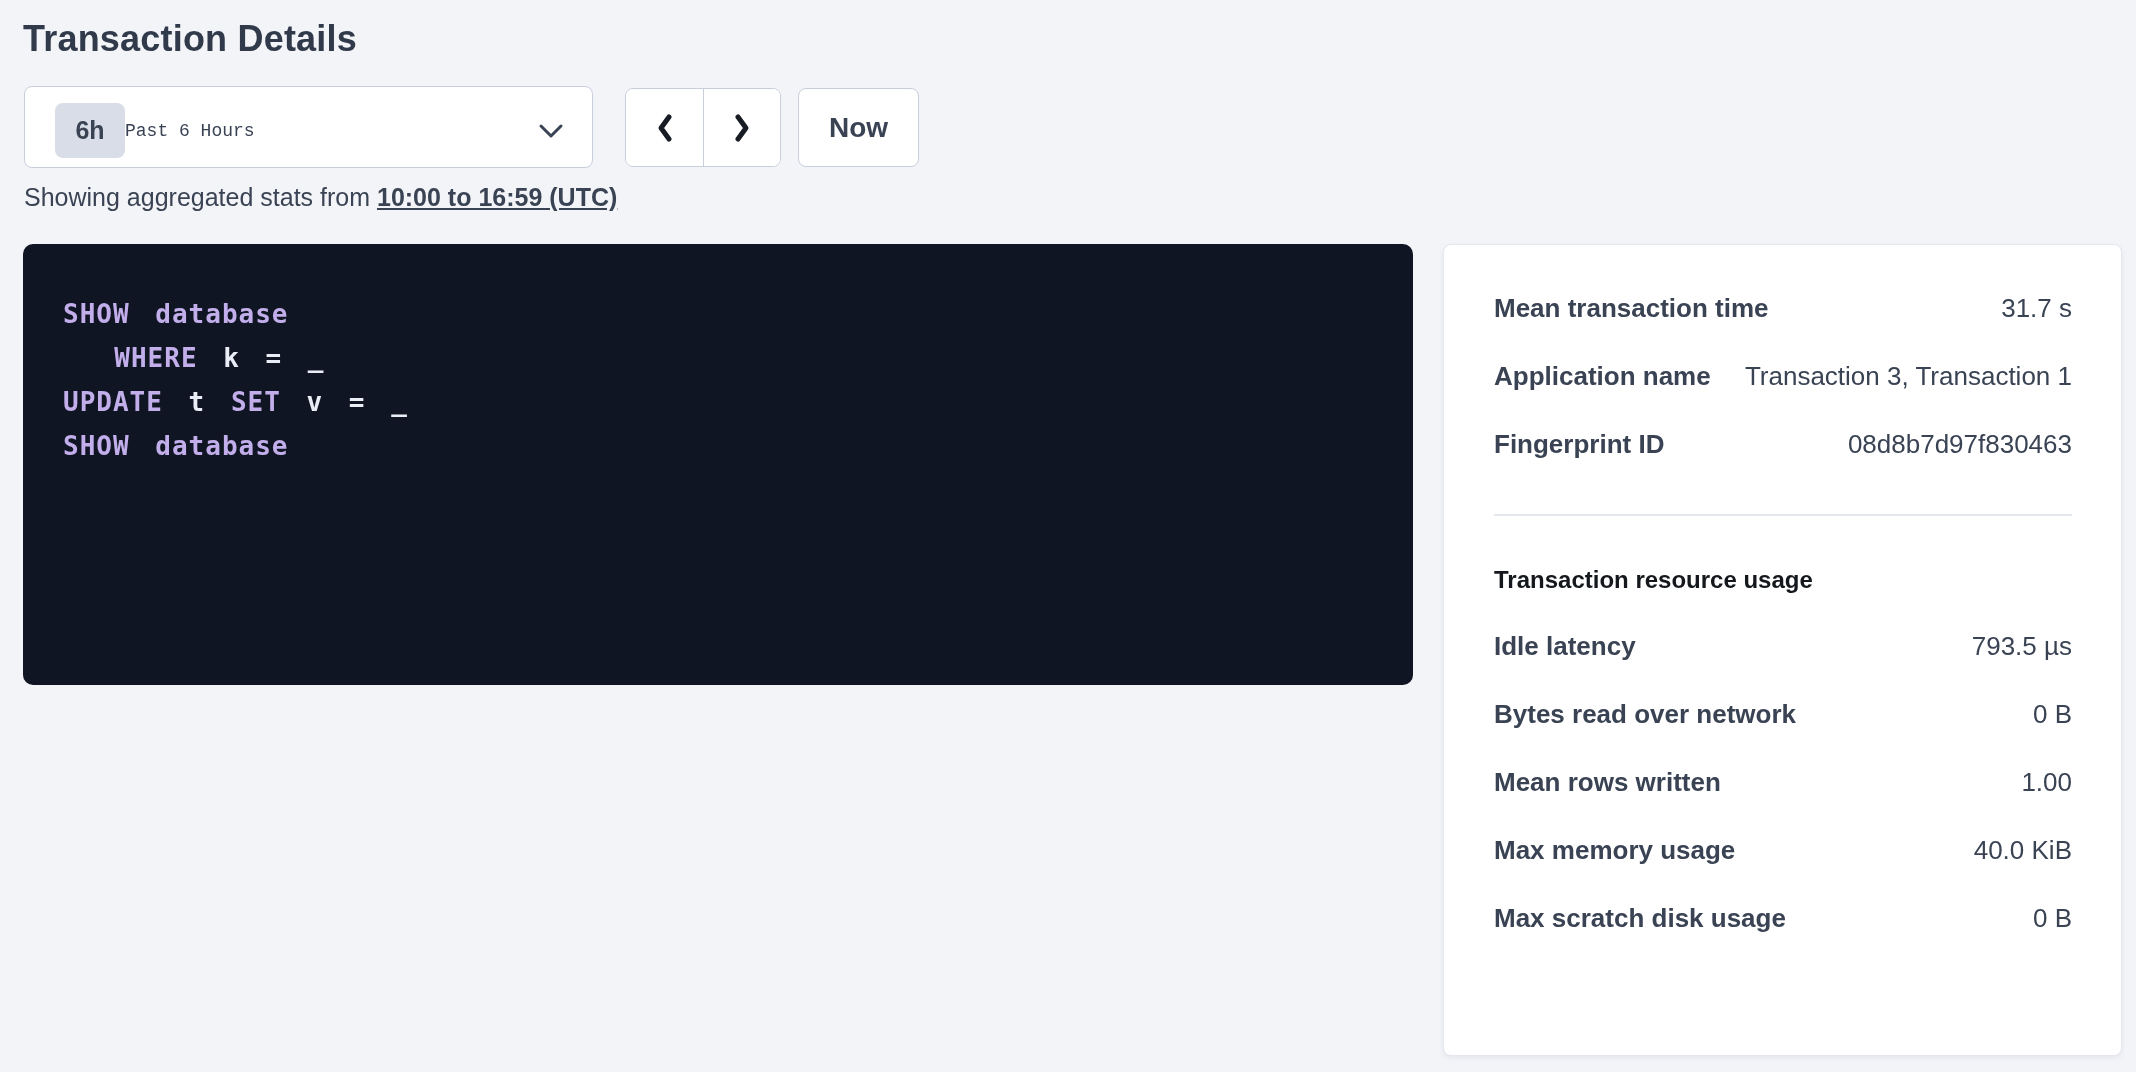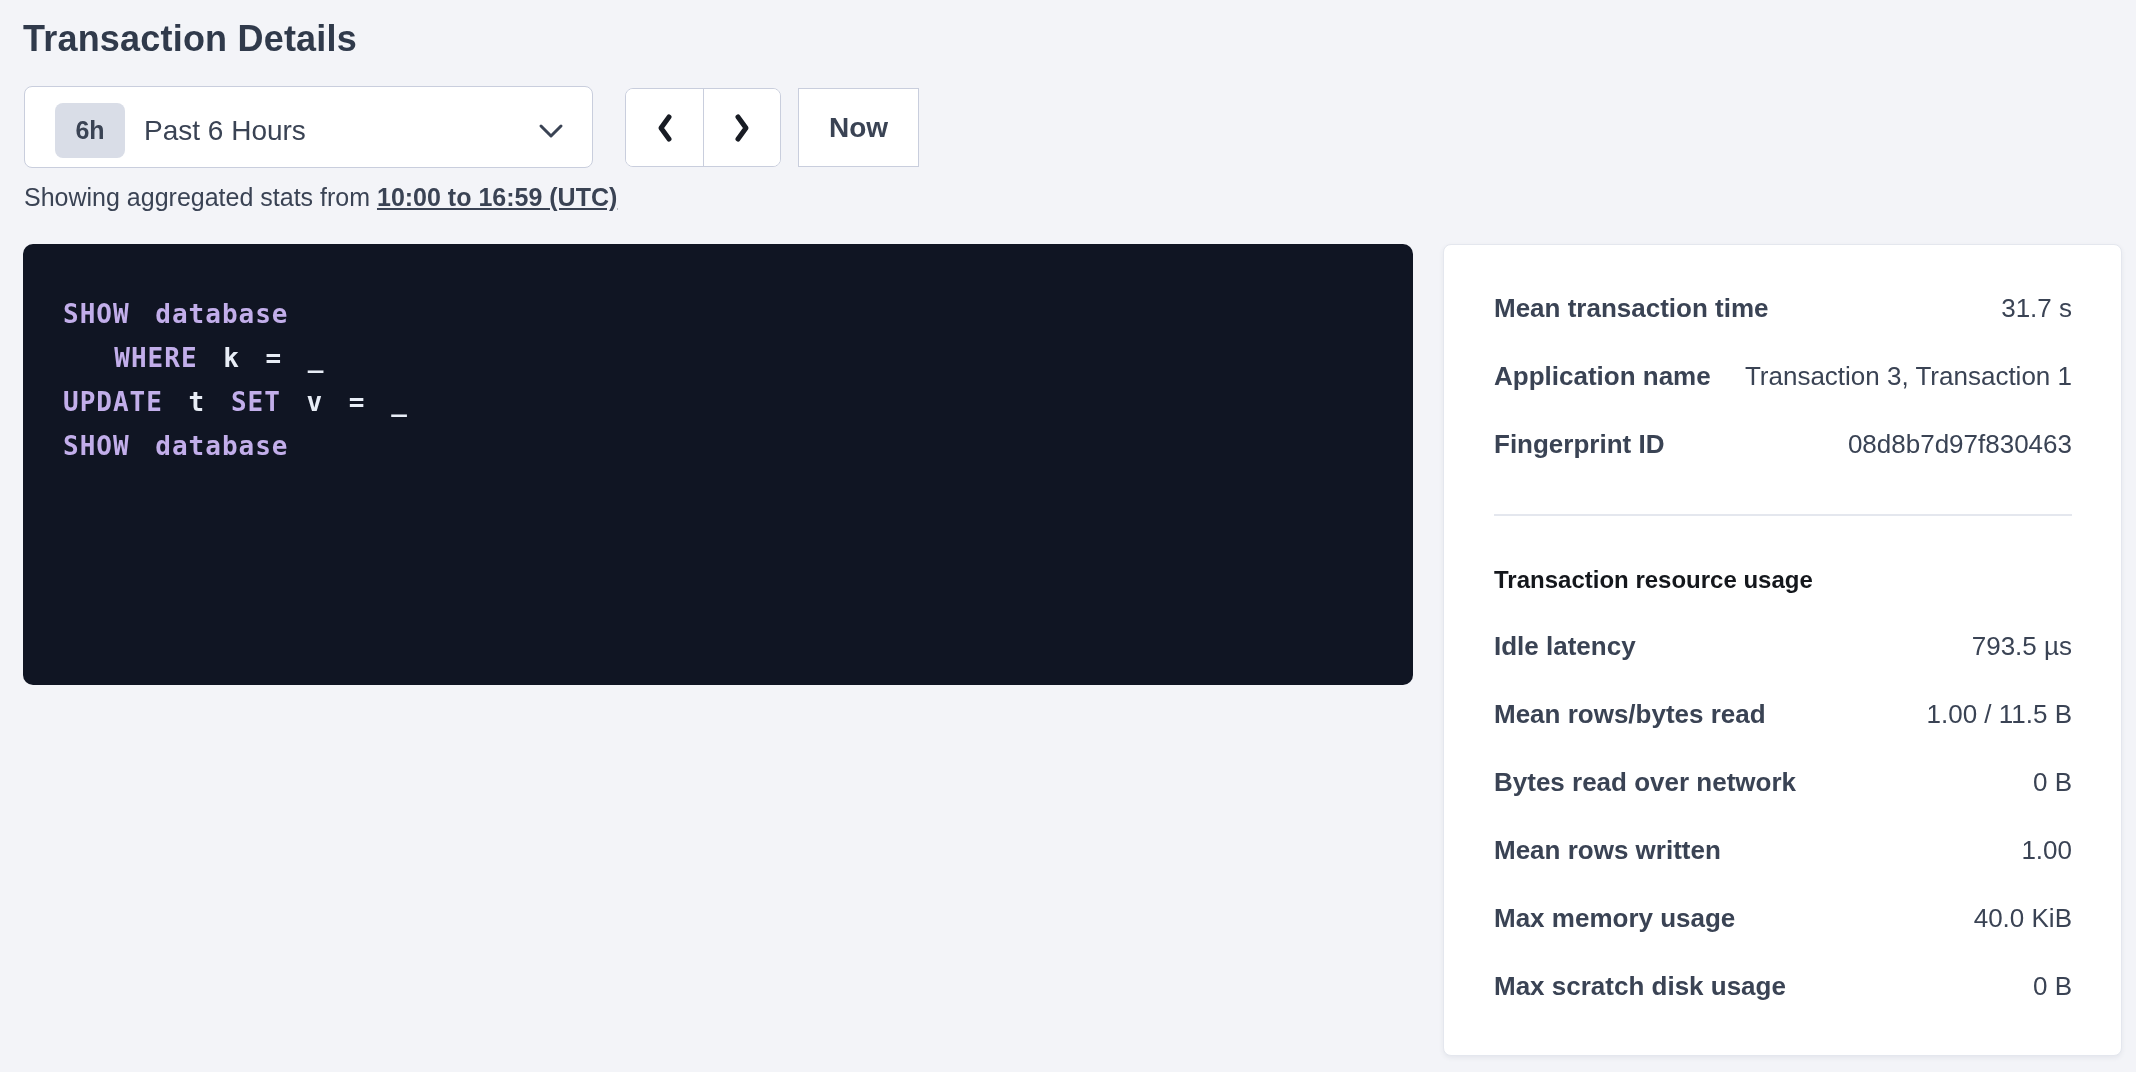--- a/index.html
+++ b/index.html
@@ -24,38 +24,38 @@
     background:#fff; border:1.5px solid var(--control-border,#c9cedd);
     border-radius:8px; display:flex; align-items:center;
     padding:7px 28px 0 30px; cursor:pointer;
   }
   .range-badge {
     width:70px; height:55px; border-radius:8px;
     background:var(--badge-bg,#d9dde7);
     display:flex; align-items:center; justify-content:center;
     font-weight:700; font-size:25px; color:var(--text,#3a4354);
   }
-  .range-label { margin-left:19px; font-size:28px; color:var(--text,#3a4354); }
+  .range-label { font-size:18px; color:var(--text,#3a4354);font-family:Liberation Mono, monospace; }
   .chev-down { margin-left:auto; flex:0 0 auto; }
 
   .arrow-group {
     position:absolute; left:625px; top:88px; width:156px; height:79px;
     background:#fff; border:1.5px solid var(--control-border,#c9cedd);
     border-radius:8px; display:flex; overflow:hidden;
   }
   .arrow-btn {
     flex:1 1 50%; background:#fff; border:none; cursor:pointer;
     display:flex; align-items:center; justify-content:center; padding:0;
   }
   .arrow-btn + .arrow-btn { border-left:1.5px solid var(--control-border,#c9cedd); }
 
   .now-btn {
     position:absolute; left:798px; top:88px; width:121px; height:79px;
     background:#fff; border:1.5px solid var(--control-border,#c9cedd);
-    border-radius:0; font-family:inherit; font-size:28px; font-weight:700;
+    border-radius:8px; font-family:inherit; font-size:28px; font-weight:700;
     color:var(--text,#3a4354); cursor:pointer;
   }
 
   .summary { position:absolute; left:24px; top:181px; font-size:25px; line-height:32px; }
   .summary strong { font-weight:700;text-decoration:underline; }
 
   
   .code-block {
     position:absolute; left:23px; top:244px; width:1390px; height:441px;
     background:var(--code-bg,#101523); border-radius:10px;
@@ -136,24 +136,20 @@
       </div>
     </div>
   <hr class="divider">
   <h2 class="section-heading">Transaction resource usage</h2>
   <div id="resource-rows">
       <div class="stat-row">
         <span class="stat-label">Idle latency</span>
         <span class="stat-value">793.5 µs</span>
       </div>
       <div class="stat-row">
-        <span class="stat-label">Mean rows/bytes read</span>
-        <span class="stat-value">1.00 / 11.5 B</span>
-      </div>
-      <div class="stat-row">
         <span class="stat-label">Bytes read over network</span>
         <span class="stat-value">0 B</span>
       </div>
       <div class="stat-row">
         <span class="stat-label">Mean rows written</span>
         <span class="stat-value">1.00</span>
       </div>
       <div class="stat-row">
         <span class="stat-label">Max memory usage</span>
         <span class="stat-value">40.0 KiB</span>

